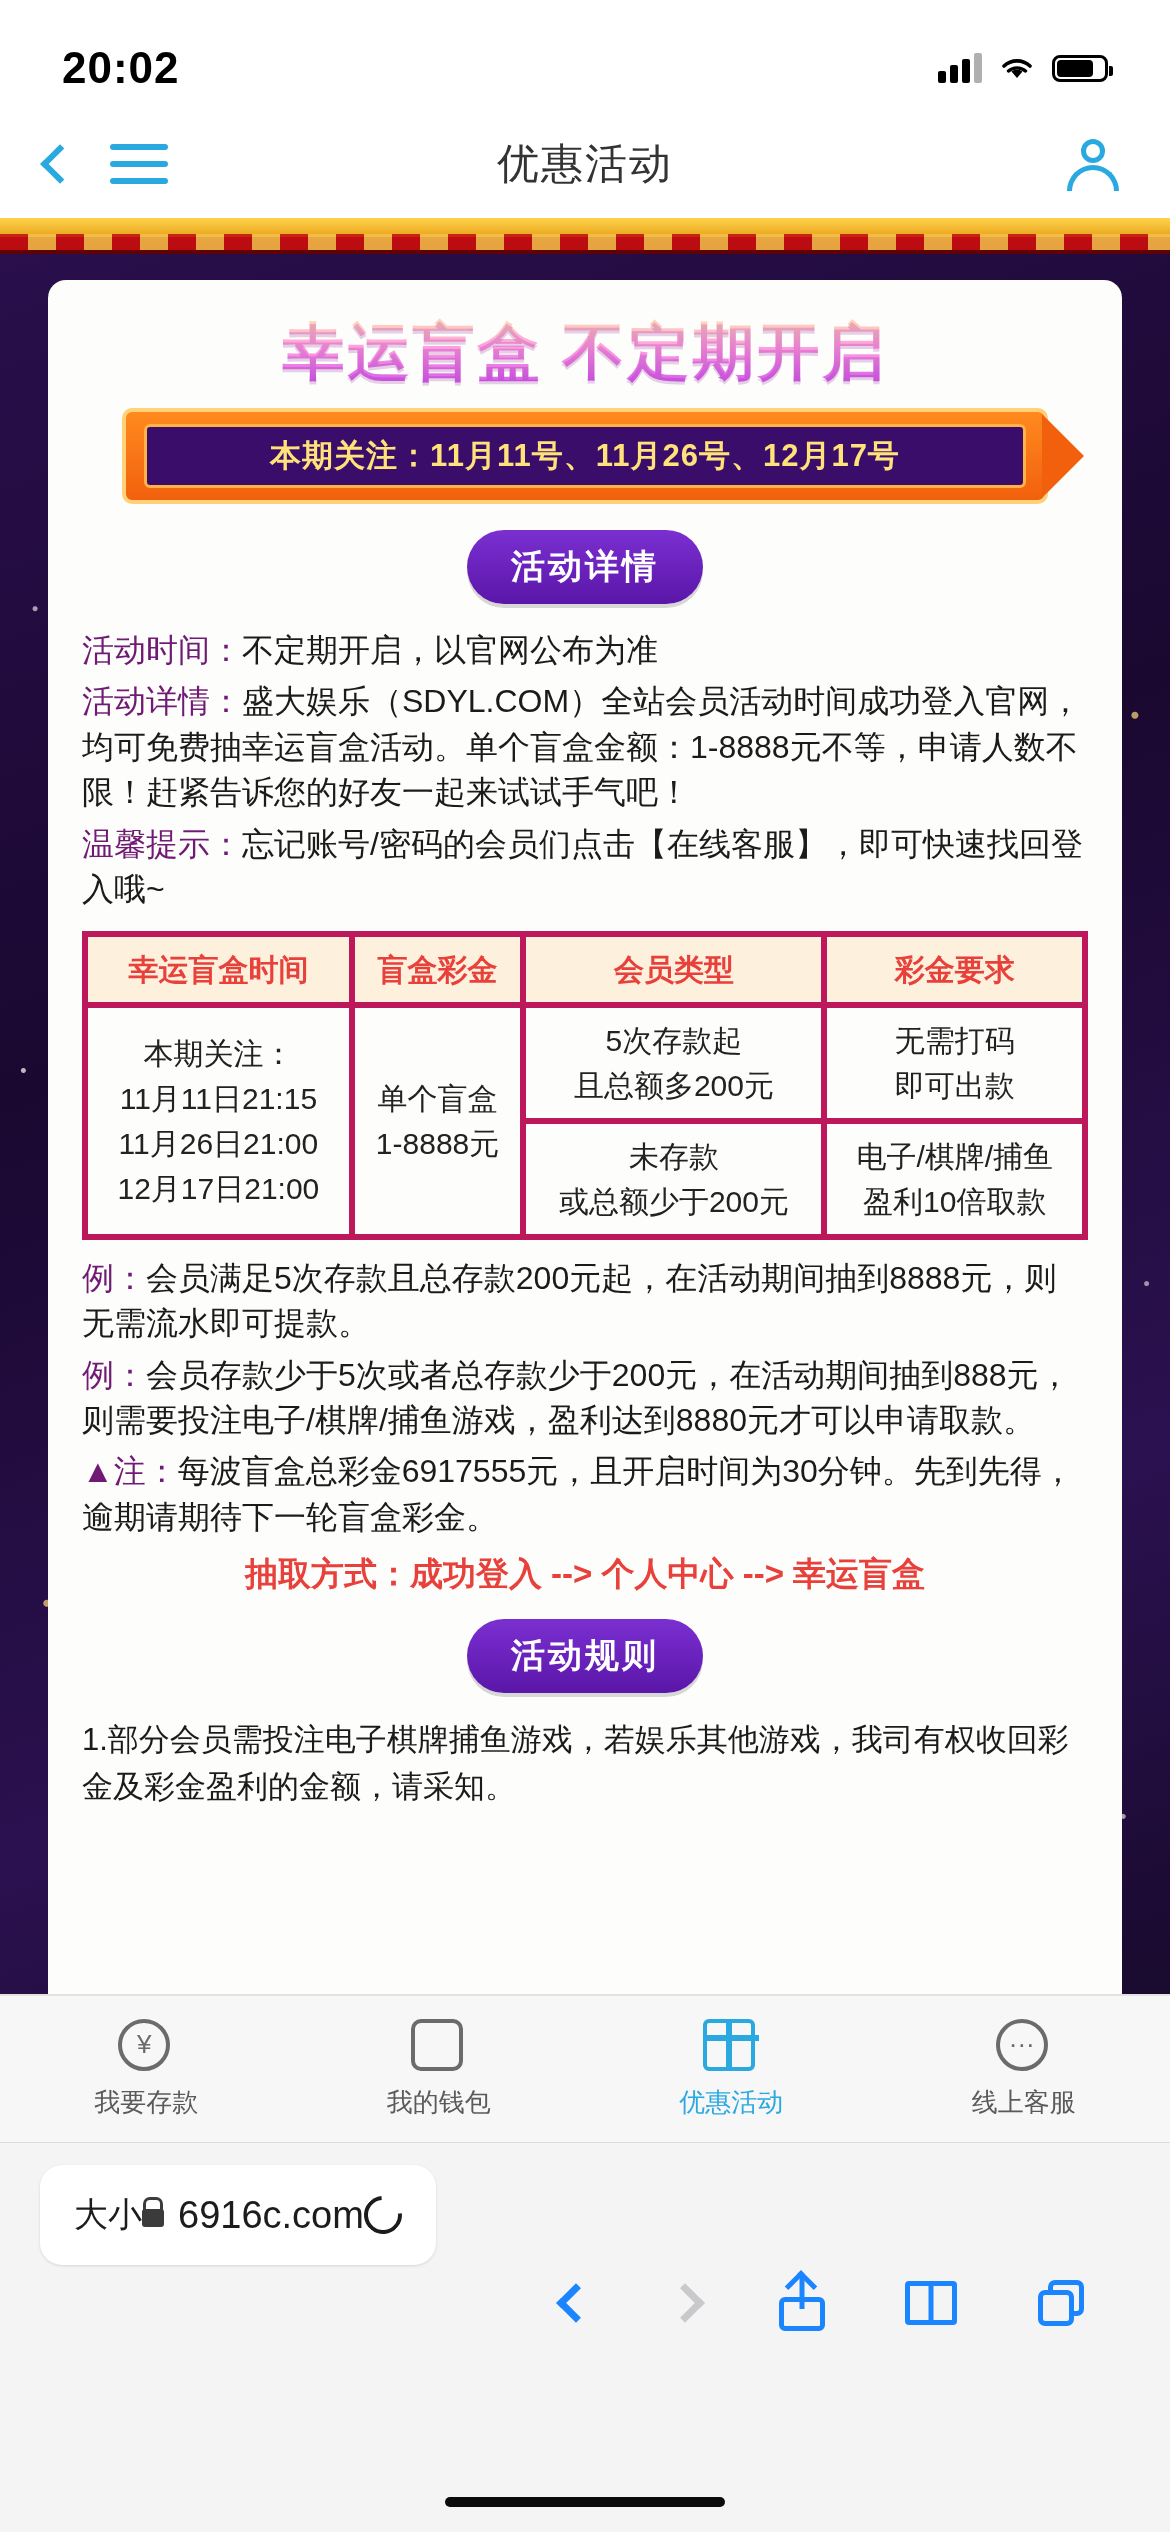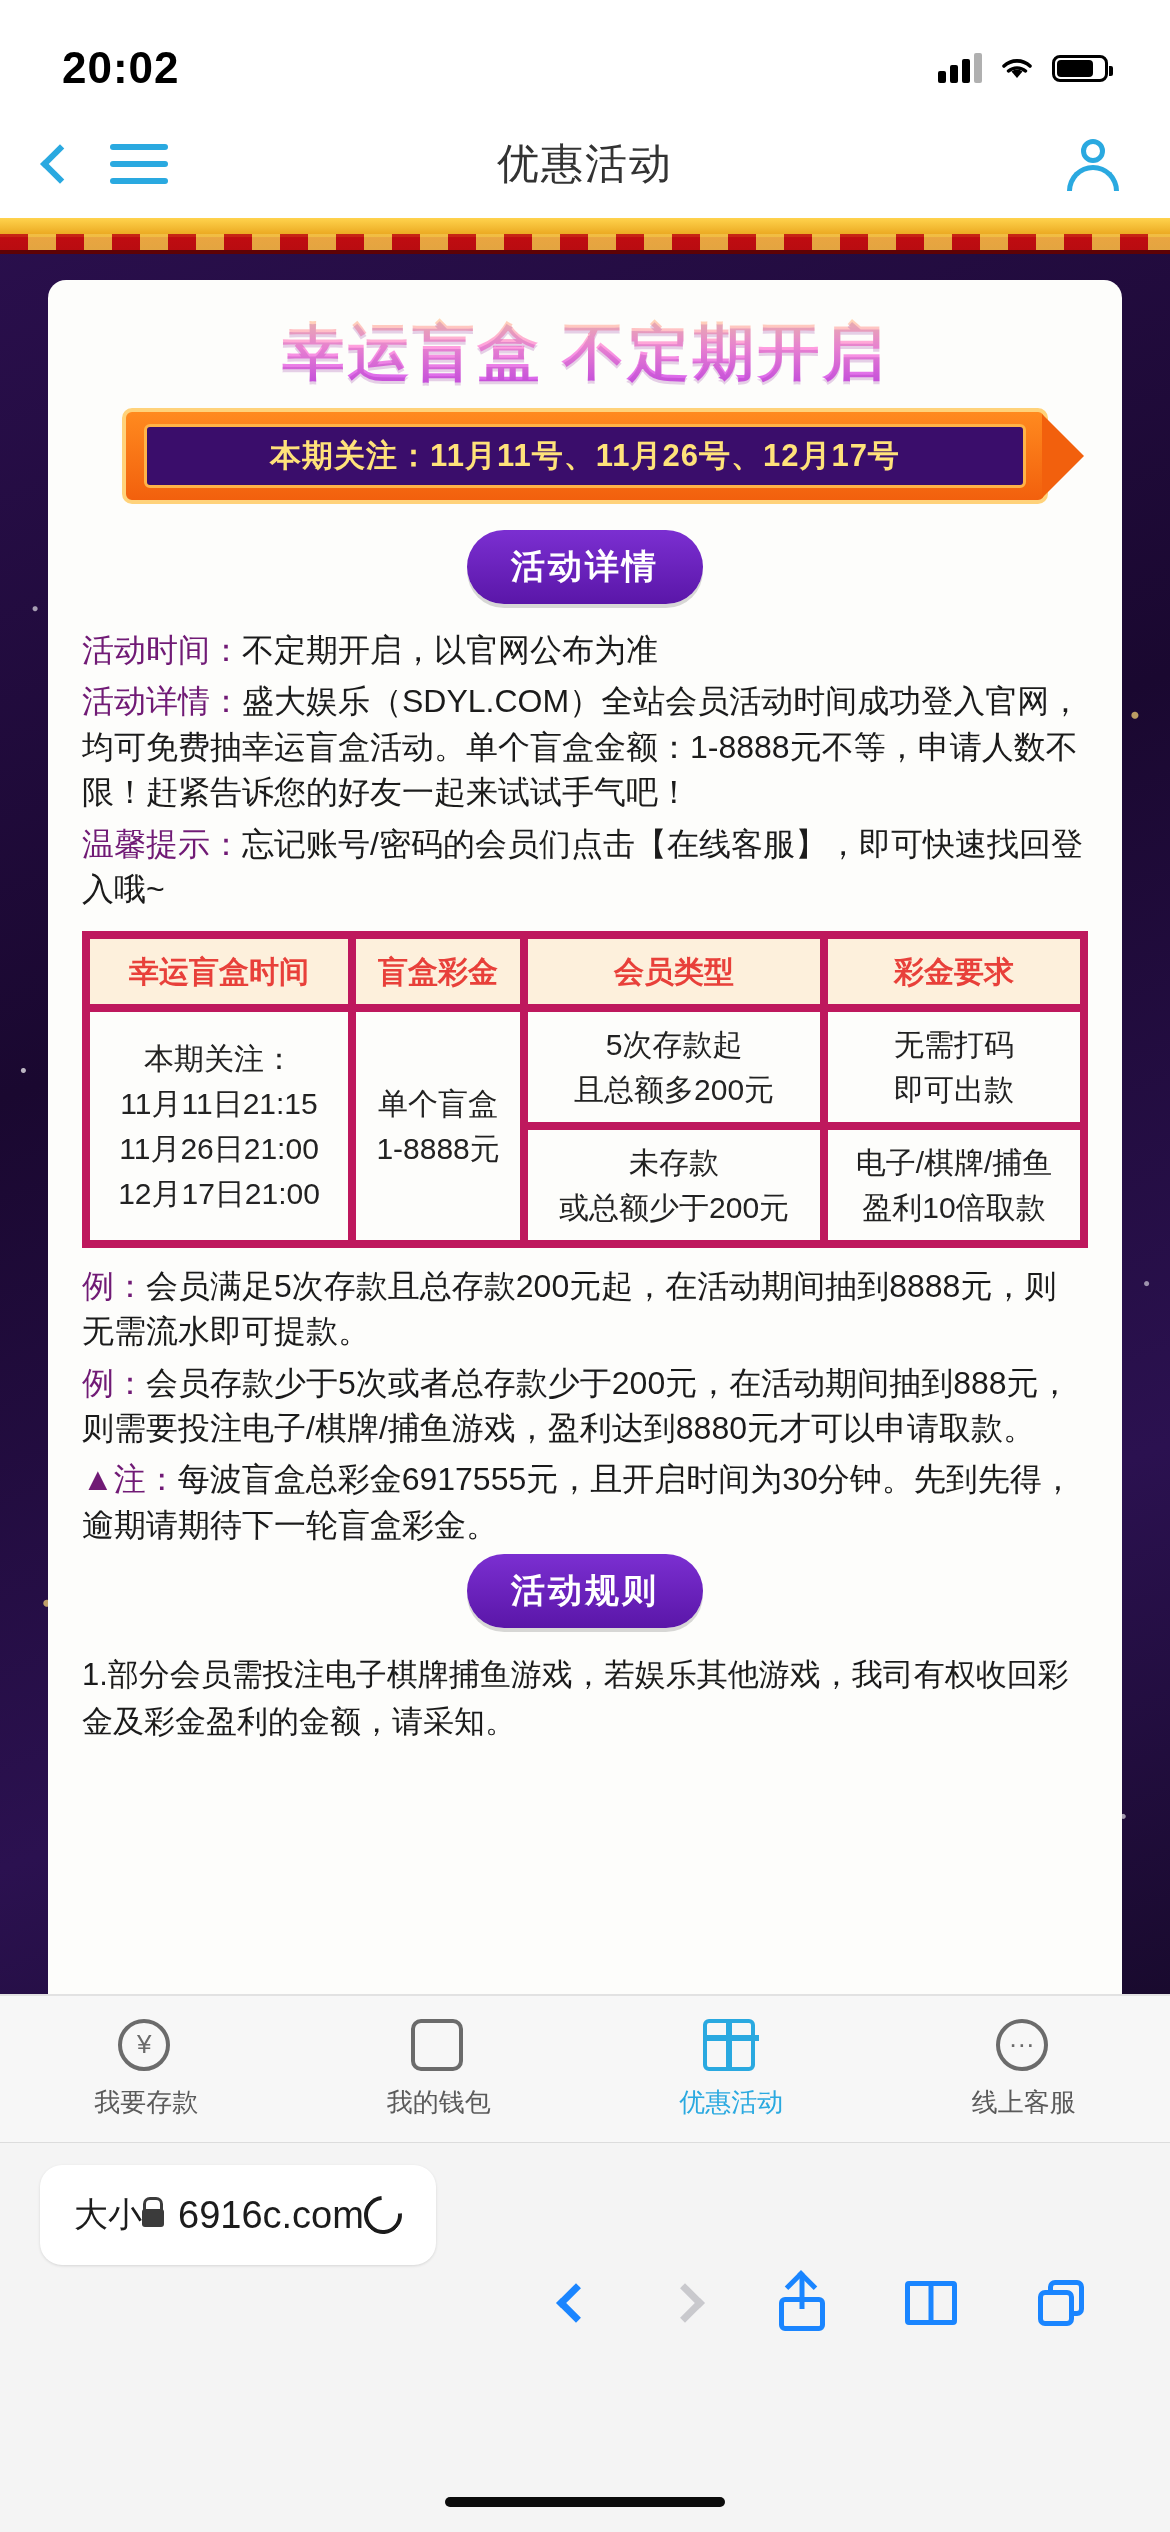--- a/index.html
+++ b/index.html
@@ -158,21 +158,21 @@
 
   .para { font-size: 32px; line-height: 1.42; color: #1b1b1b; margin-bottom: 6px; }
   .para .lbl { color: #701a75; }
 
   
   table.info {
     width: 100%; border-collapse: collapse; margin: 18px 0 16px 0;
     font-size: 30px; color: #222;
   }
   table.info th, table.info td {
-    border: 8px solid #be185d; padding: 10px 6px; text-align: center; line-height: 1.5;
+    border: 6px solid #be185d; padding: 10px 6px; text-align: center; line-height: 1.5;
   }
   table.info th {
     background: #fdf0dc; color: #e8403a; font-weight: bold; font-size: 30px;
   }
   .draw-line {
     color: #e8403a; font-size: 33px; font-weight: bold; text-align: center;
     margin: 12px 0 22px 0;
   }
   .rules { font-size: 31px; line-height: 1.5; color: #1b1b1b; }
 
@@ -366,20 +366,21 @@
       <p class="para">
         <span class="lbl">例：</span><span>会员满足5次存款且总存款200元起，在活动期间抽到8888元，则无需流水即可提款。</span>
       </p>
       <p class="para">
         <span class="lbl">例：</span><span>会员存款少于5次或者总存款少于200元，在活动期间抽到888元，则需要投注电子/棋牌/捕鱼游戏，盈利达到8880元才可以申请取款。</span>
       </p>
       <p class="para">
         <span class="lbl">▲注：</span><span>每波盲盒总彩金6917555元，且开启时间为30分钟。先到先得，逾期请期待下一轮盲盒彩金。</span>
       </p>
 
+      <div class="draw-line">抽取方式：成功登入 --&gt; 个人中心 --&gt; 幸运盲盒</div>
 
       <div class="pill">活动规则</div>
 
       <p class="rules">1.部分会员需投注电子棋牌捕鱼游戏，若娱乐其他游戏，我司有权收回彩金及彩金盈利的金额，请采知。</p>
 
       <div class="card-fade"></div>
     </div>
   </div>
 
   <div class="tabbar">

